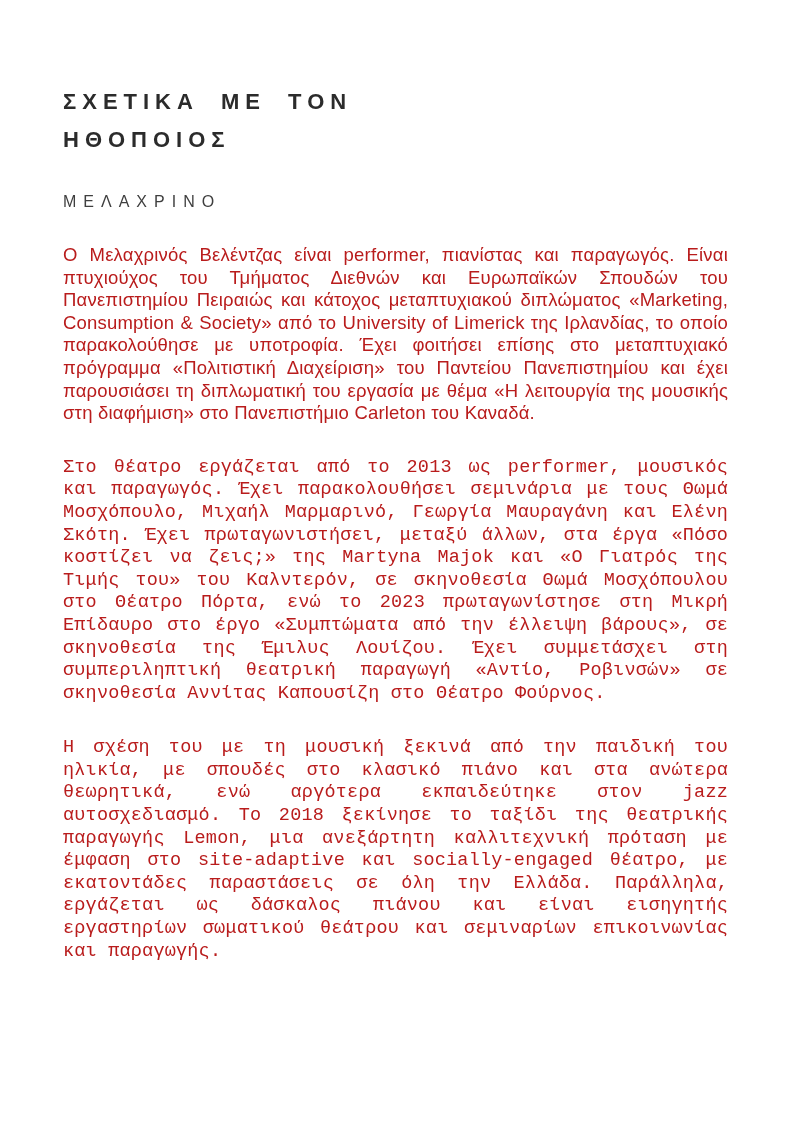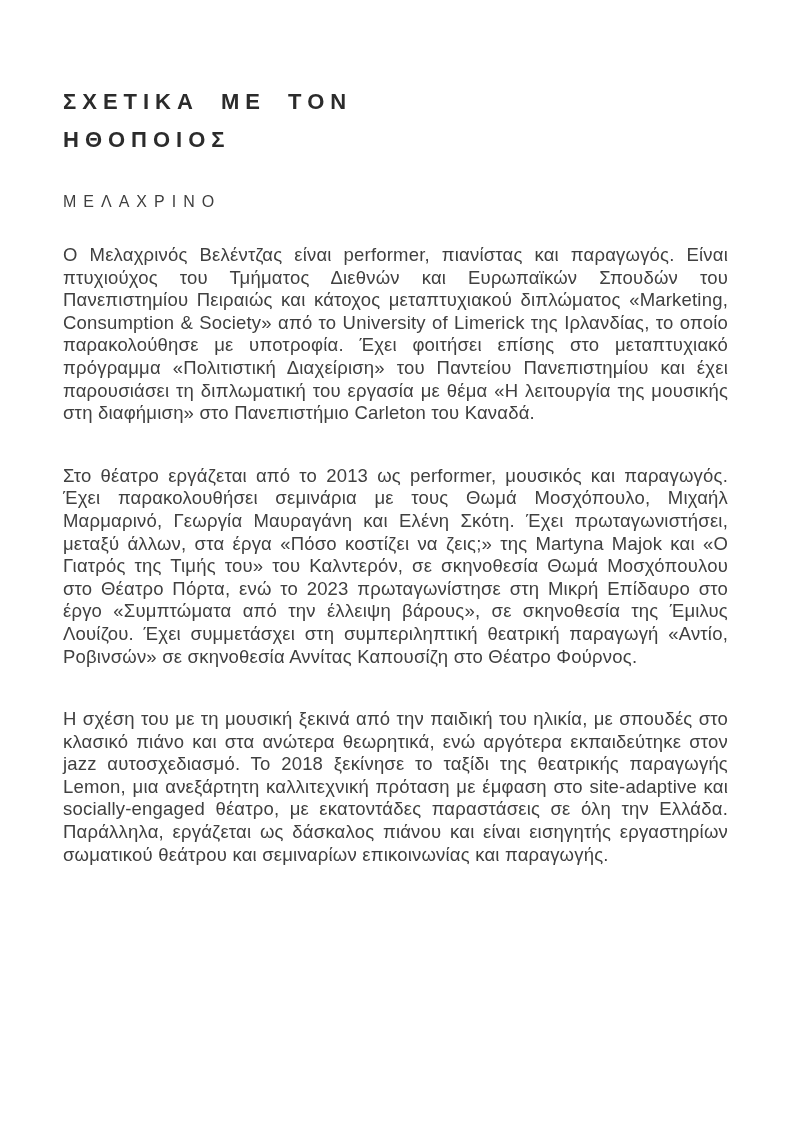--- a/index.html
+++ b/index.html
@@ -32,30 +32,31 @@
   }
   .doc-subtitle {
     margin-top: 34px;
     font-size: 16px;
     font-weight: 400;
     letter-spacing: 7px;
     color: #3f3f3f;
   }
   .doc-body {
     margin-top: 33px;
-    color: #404040;
+    color: #b91c1c;
   }
   .doc-body p {
     font-size: 18.5px;
     line-height: 22.6px;
     text-align: justify;
     letter-spacing: 0.2px;
   }
   .doc-body p + p {
-    margin-top: 40px;
+    margin-top: 32px;
+    font-family: Liberation Mono, monospace;
   }
 </style>
 </head>
 <body>
 
 <div class="page">
   <div class="content">
 
     <h1 class="doc-title">
       <div>ΣΧΕΤΙΚΑ ΜΕ ΤΟΝ</div>

